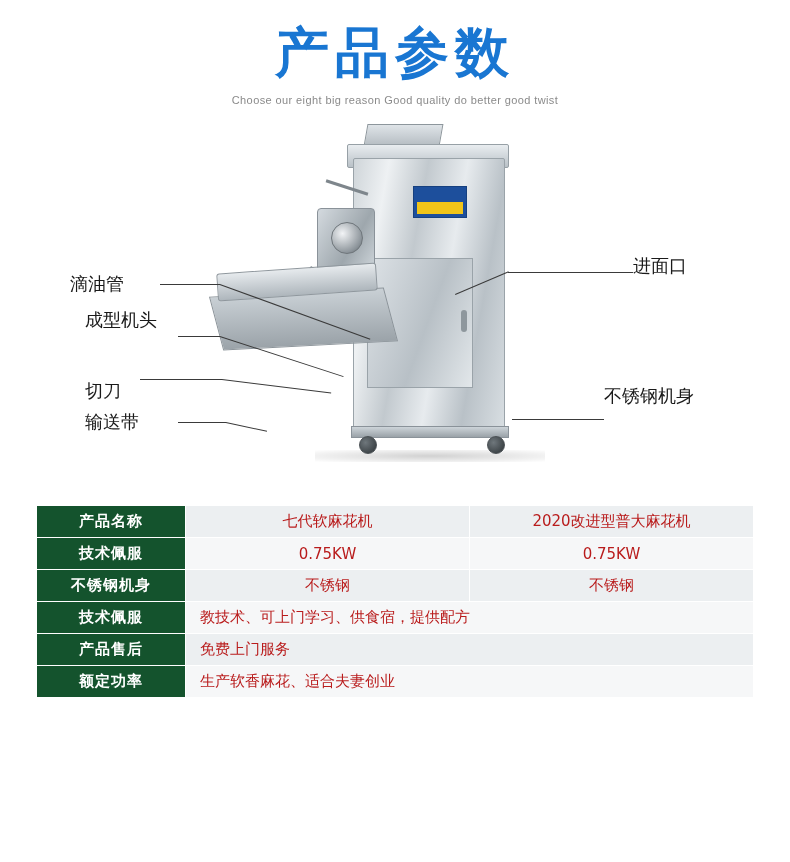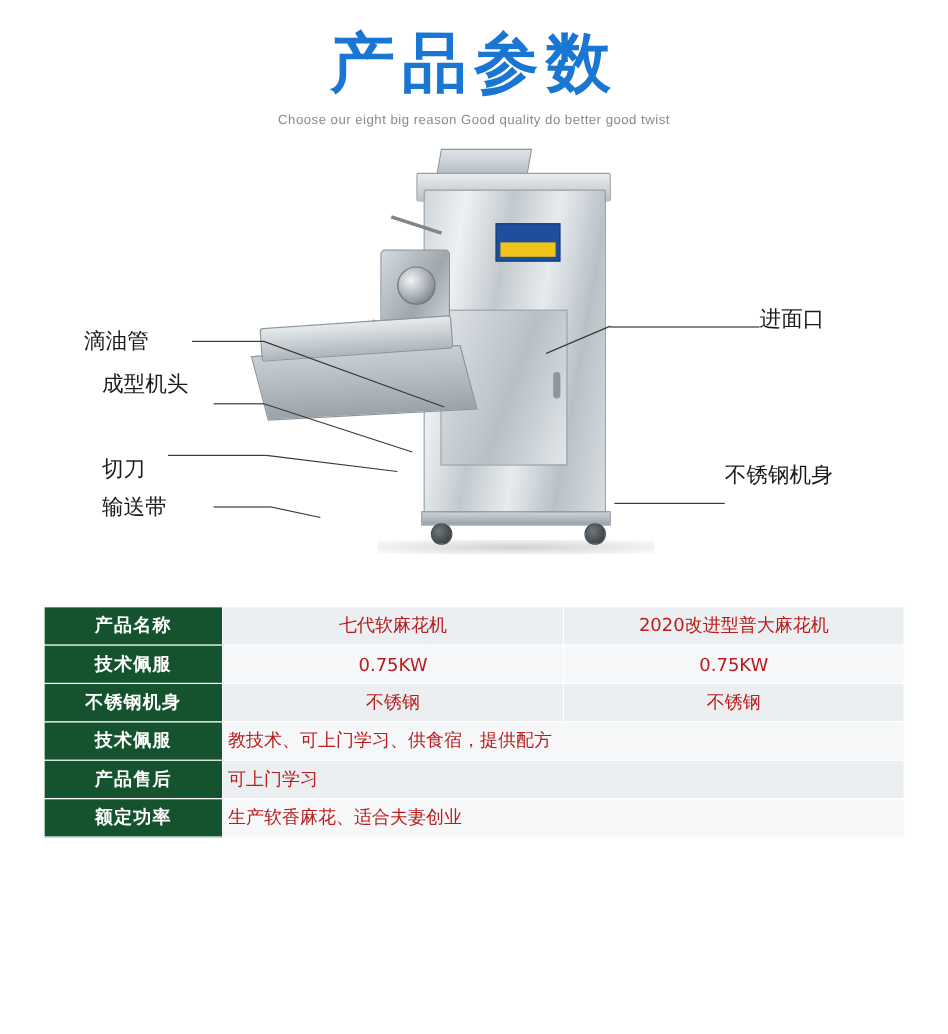--- a/index.html
+++ b/index.html
@@ -256,21 +256,21 @@
   .spec-table td.val {
     background: #eceff1;
     color: #b91c1c;
     margin-left: 46px;
   }
   .spec-table tr:nth-child(even) td.val {
     background: #f6f7f8;
   }
   .spec-table td.val.left {
     text-align: left;
-    padding-left: 4px;
+    padding-left: 14px;
   }
 </style>
 </head>
 <body>
 
 <div class="page">
 
   <div class="header">
     <div class="header-title">产品参数</div>
     <div class="header-sub">Choose our eight big reason Good quality do better good twist</div>
@@ -341,21 +341,21 @@
         <td class="key">不锈钢机身</td>
         <td class="val">不锈钢</td>
         <td class="val">不锈钢</td>
       </tr>
       <tr>
         <td class="key">技术佩服</td>
         <td class="val left" colspan="2">教技术、可上门学习、供食宿，提供配方</td>
       </tr>
       <tr>
         <td class="key">产品售后</td>
-        <td class="val left" colspan="2">可上门学习</td>
+        <td class="val left" colspan="2">免费上门服务</td>
       </tr>
       <tr>
         <td class="key">额定功率</td>
         <td class="val left" colspan="2">生产软香麻花、适合夫妻创业</td>
       </tr>
     </tbody>
   </table>
 
 </div>
 

